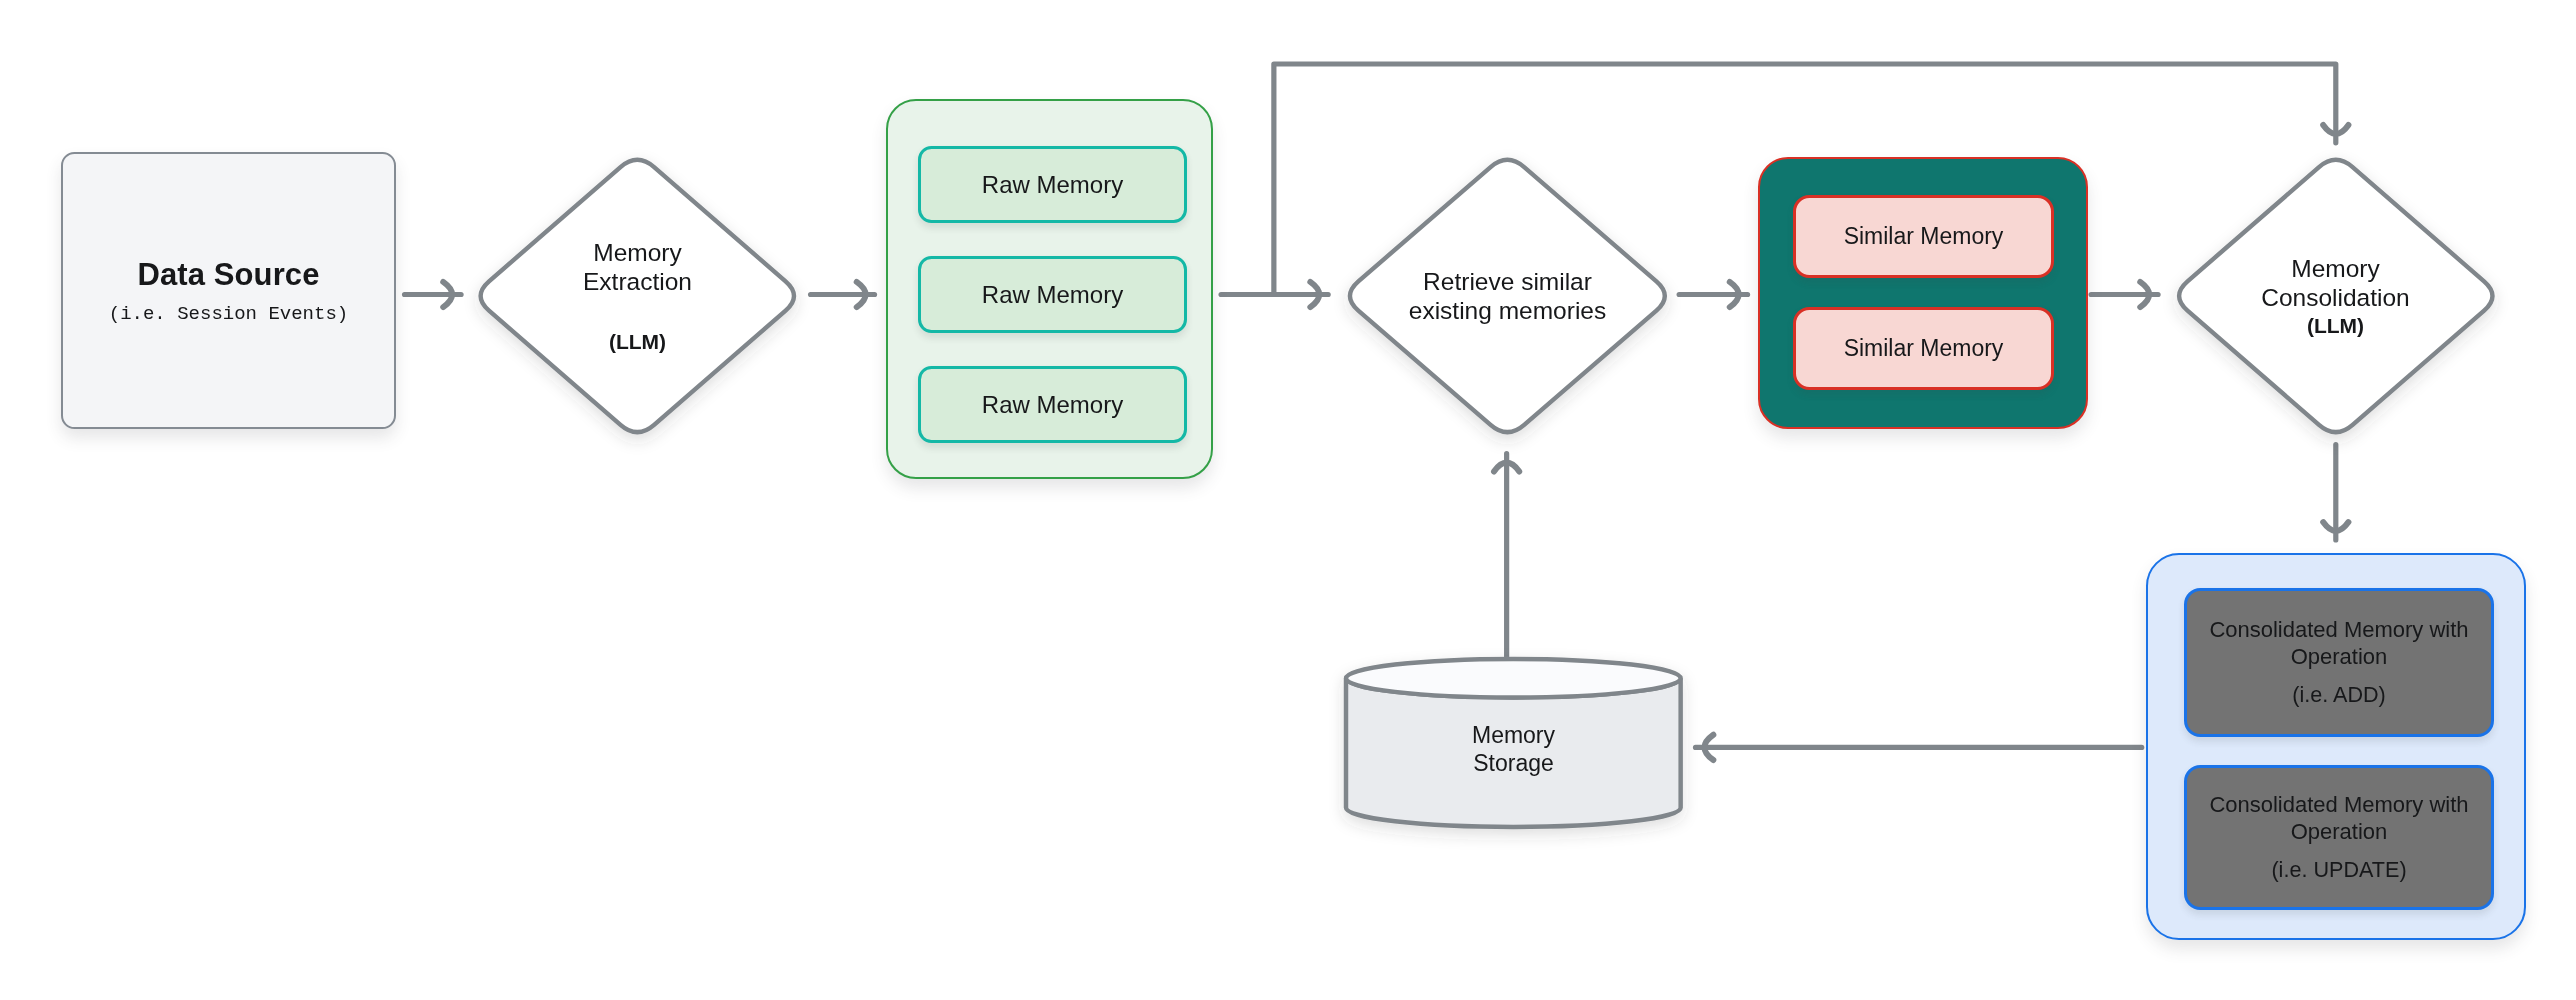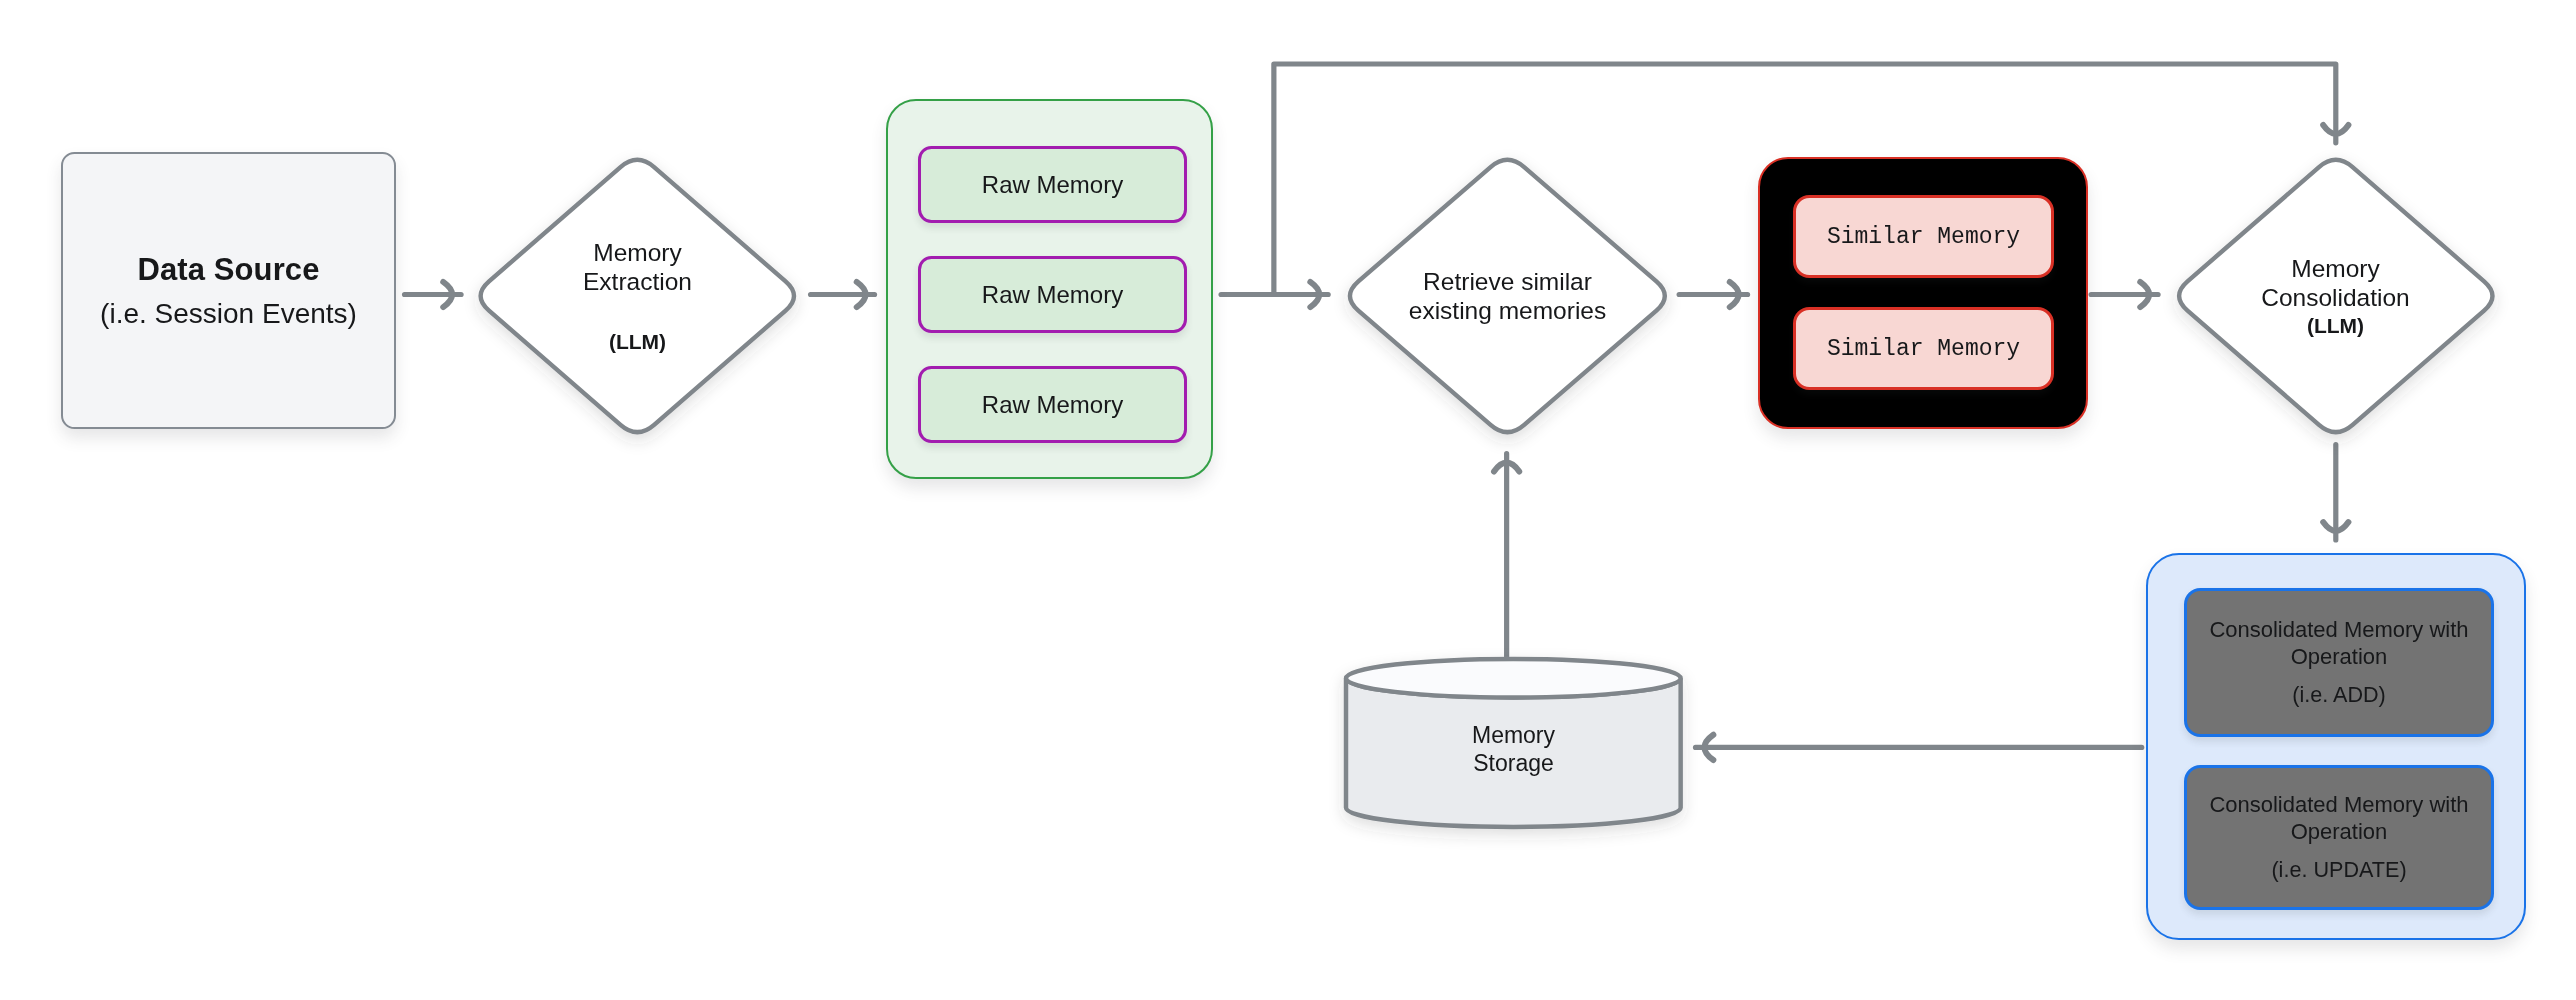--- a/index.html
+++ b/index.html
@@ -21,39 +21,39 @@
   }
   .shadow  { box-shadow: 0 9px 16.4px rgba(60,64,67,.13); }
   .shadow2 { box-shadow: 0 4.5px 7.4px rgba(60,64,67,.12); }
 
   
   .data-source {
     left:61px; top:152px; width:335px; height:277px;
     background:#f4f5f7; border:2.6px solid #848b93; border-radius:13.4px;
   }
   .data-source .title { font-size:31px; font-weight:700; letter-spacing:0.1px; }
-  .data-source .sub   { font-size:28px; margin-top:10px; }
+  .data-source .sub   { font-size:19px; margin-top:10px;font-family:Liberation Mono, monospace; }
 
   
   .diamond-label { pointer-events:none; }
   .diamond-label .title { font-size:24.5px; font-weight:500; line-height:1.18; }
   .diamond-label .sub   { font-size:21px; font-weight:700; margin-top:1px; }
 
   
   .group { border-radius:30px; }
   .group-green { left:886px; top:99px; width:327px; height:380px;
     background:#e8f3ea; border:2.2px solid #34a047; }
   .group-red   { left:1758px; top:157px; width:330px; height:272px;
-    background:#000000; border:2.2px solid #d93025;font-family:Liberation Mono, monospace; }
+    background:#0f766e; border:2.2px solid #d93025; }
   .group-blue  { left:2146px; top:553px; width:380px; height:387px;
     background:#dde9fb; border:2.2px solid #1a73e8; border-radius:33px; }
 
   .chip { border-radius:13.4px; font-weight:500; }
   .chip-green { left:30px; width:269px; height:77px;
-    background:#d7ecd9; border:3px solid #a21caf; font-size:24px; }
+    background:#d7ecd9; border:3px solid #14b8a6; font-size:24px; }
   .chip-red { left:33px; width:261px; height:83px;
     background:#f8d7d3; border:3.7px solid #d93025; font-size:23px; border-radius:16.4px; }
   .chip-blue { left:36px; width:310px;
     background:#737373; border:3px solid #1a73e8; border-radius:16.4px; }
   .chip-blue .title { font-size:22px; font-weight:500; line-height:1.22; width:283px; }
   .chip-blue .op    { font-size:21.6px; font-weight:500; margin-top:10.4px; }
 
   .storage-label { pointer-events:none; }
   .storage-label .title { font-size:23px; font-weight:500; line-height:1.2; width:164px; }
 </style>

